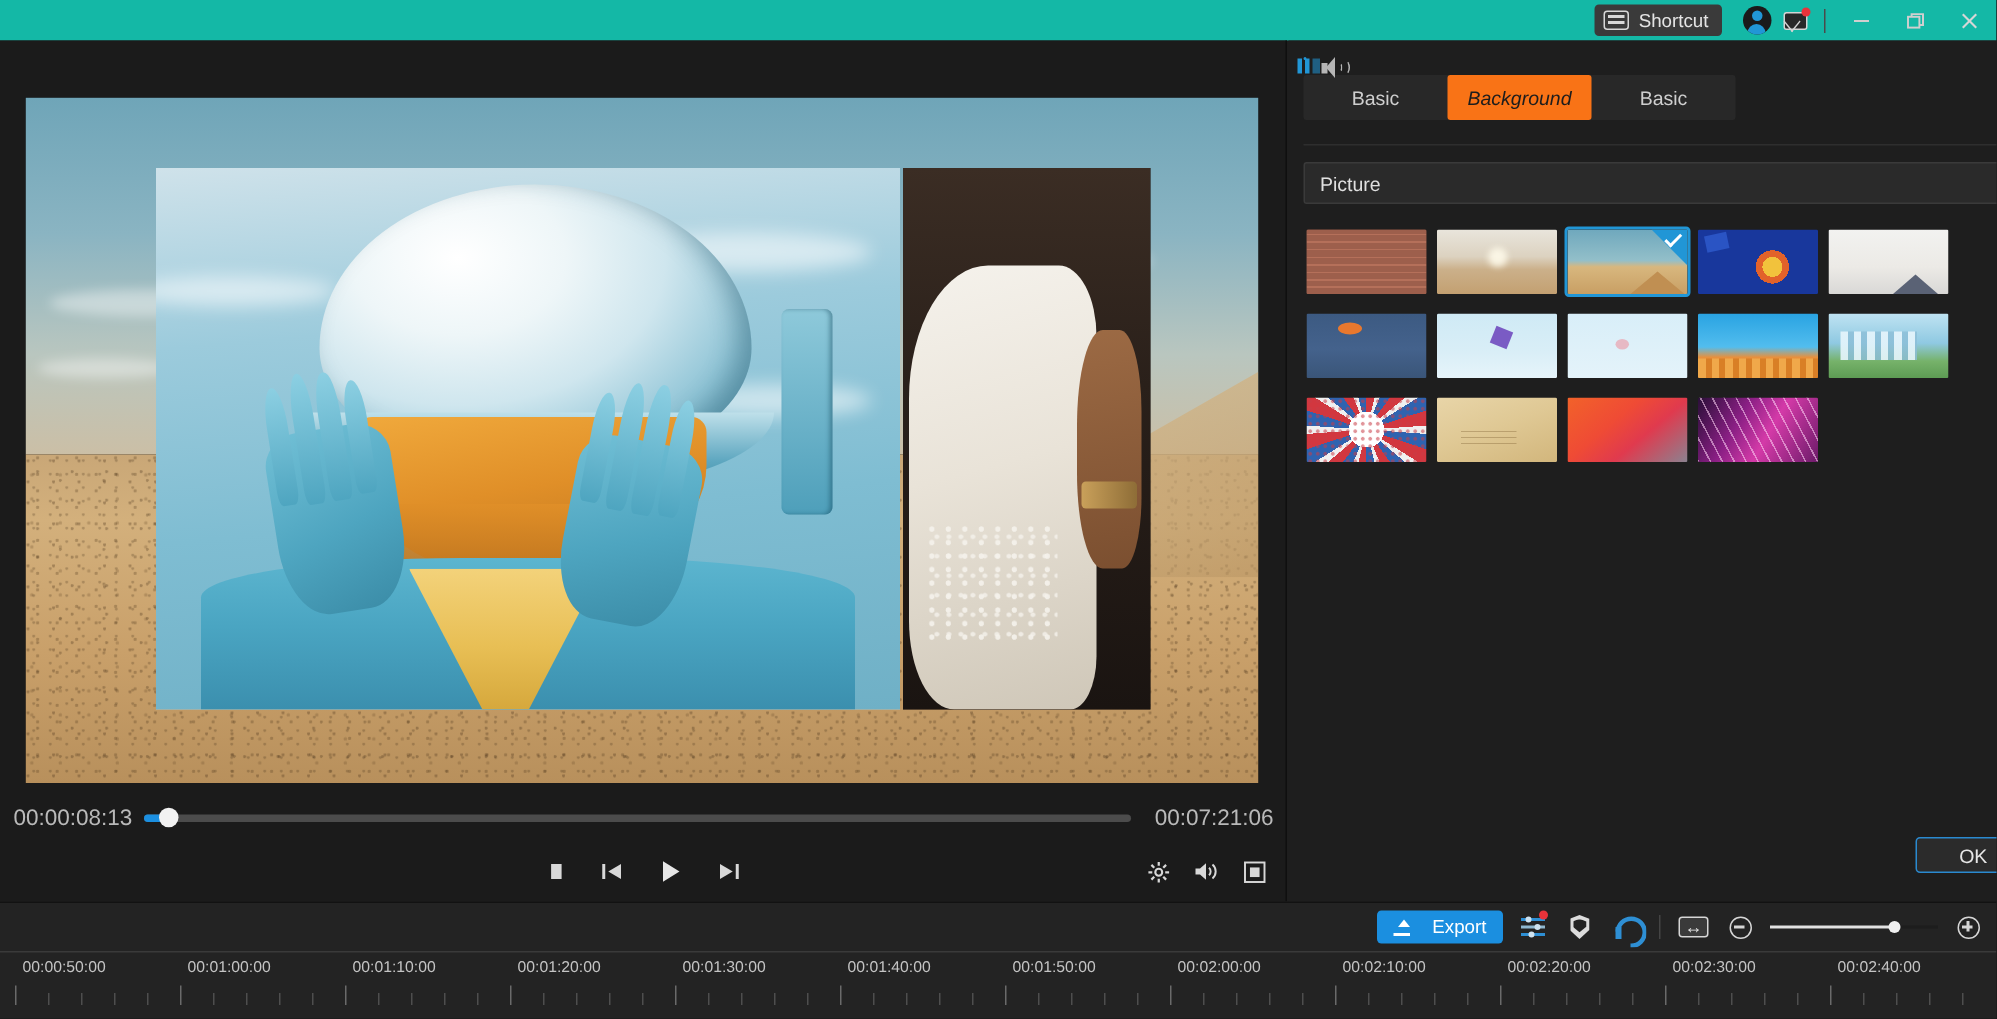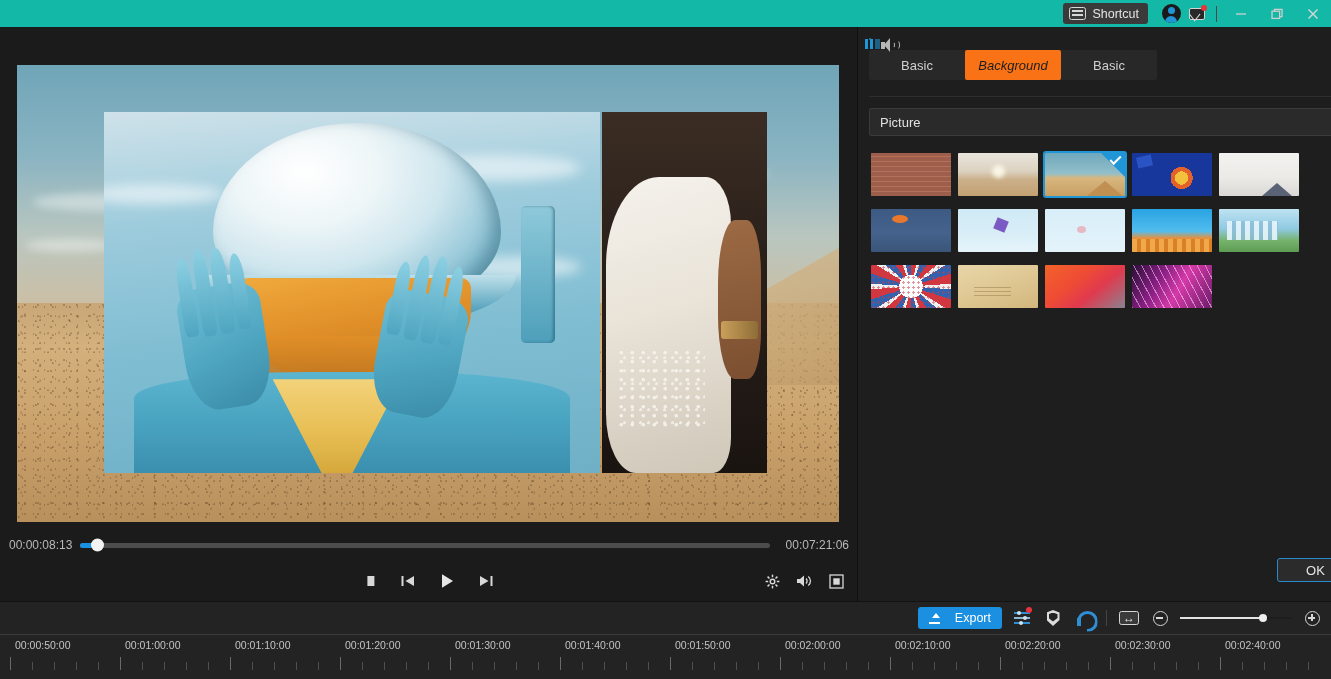--- a/index.html
+++ b/index.html
@@ -200,21 +200,21 @@
       radial-gradient(circle at 20% 30%, rgba(245,242,236,.9) 1.6px, transparent 2px),
       radial-gradient(circle at 70% 60%, rgba(245,242,236,.8) 1.4px, transparent 1.8px);
     background-size: 11px 9px, 8px 13px;
   }
 
   
   .seek-row {
     position: absolute; left: 0; top: 504px; width: 858px; height: 28px;
     display: flex; align-items: center; padding: 0 9px;
   }
-  .seek-time { font-size: 12px; color: #b9b9b9; flex: none; }
+  .seek-time { font-size: 15px; color: #b9b9b9; flex: none; }
   .seek-time.right { margin-left: 8px; }
   .seek-track {
     position: relative; flex: 1; height: 5px; margin: 0 8px;
     background: #4c4c4c; border-radius: 3px;
   }
   .seek-fill { position: absolute; left: 0; top: 0; height: 100%; width: 2%; background: #1b8fe0; border-radius: 3px; }
   .seek-knob {
     position: absolute; left: 2%; top: 50%; width: 13px; height: 13px;
     margin-left: -3px; transform: translateY(-50%);
     background: #f2f2f2; border-radius: 50%;

